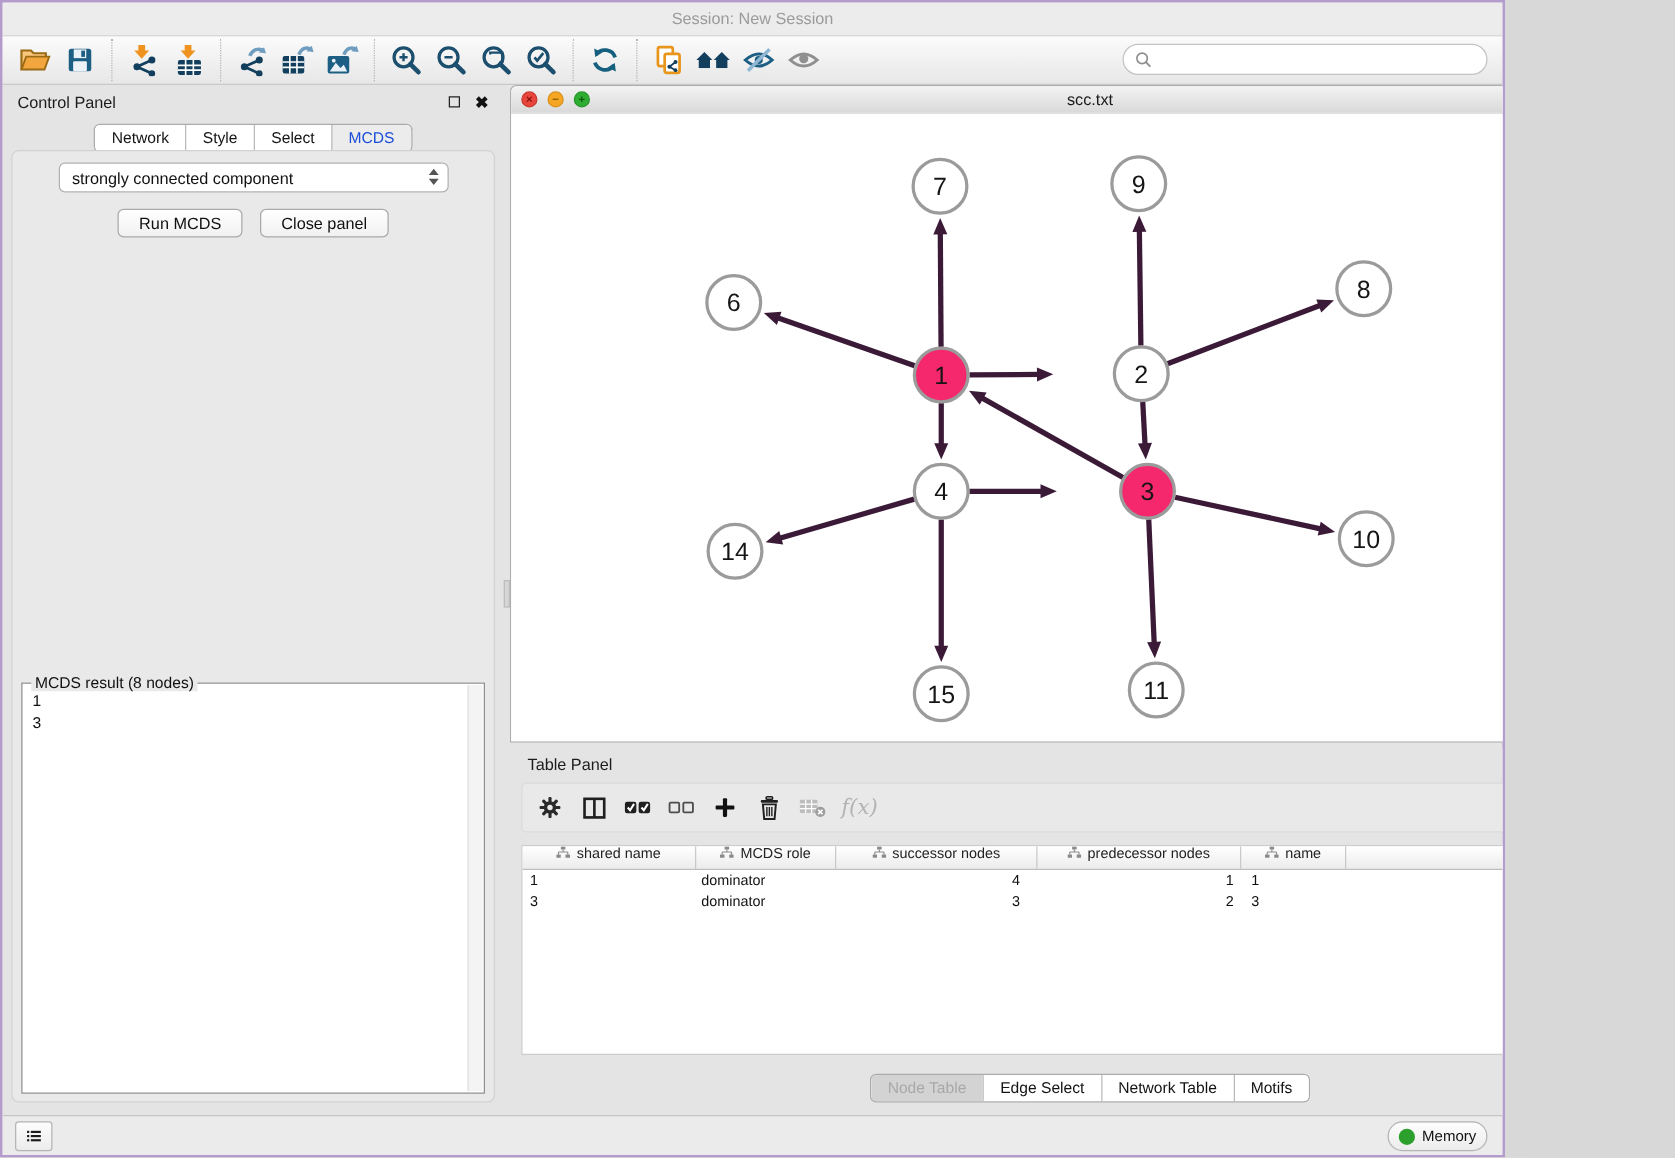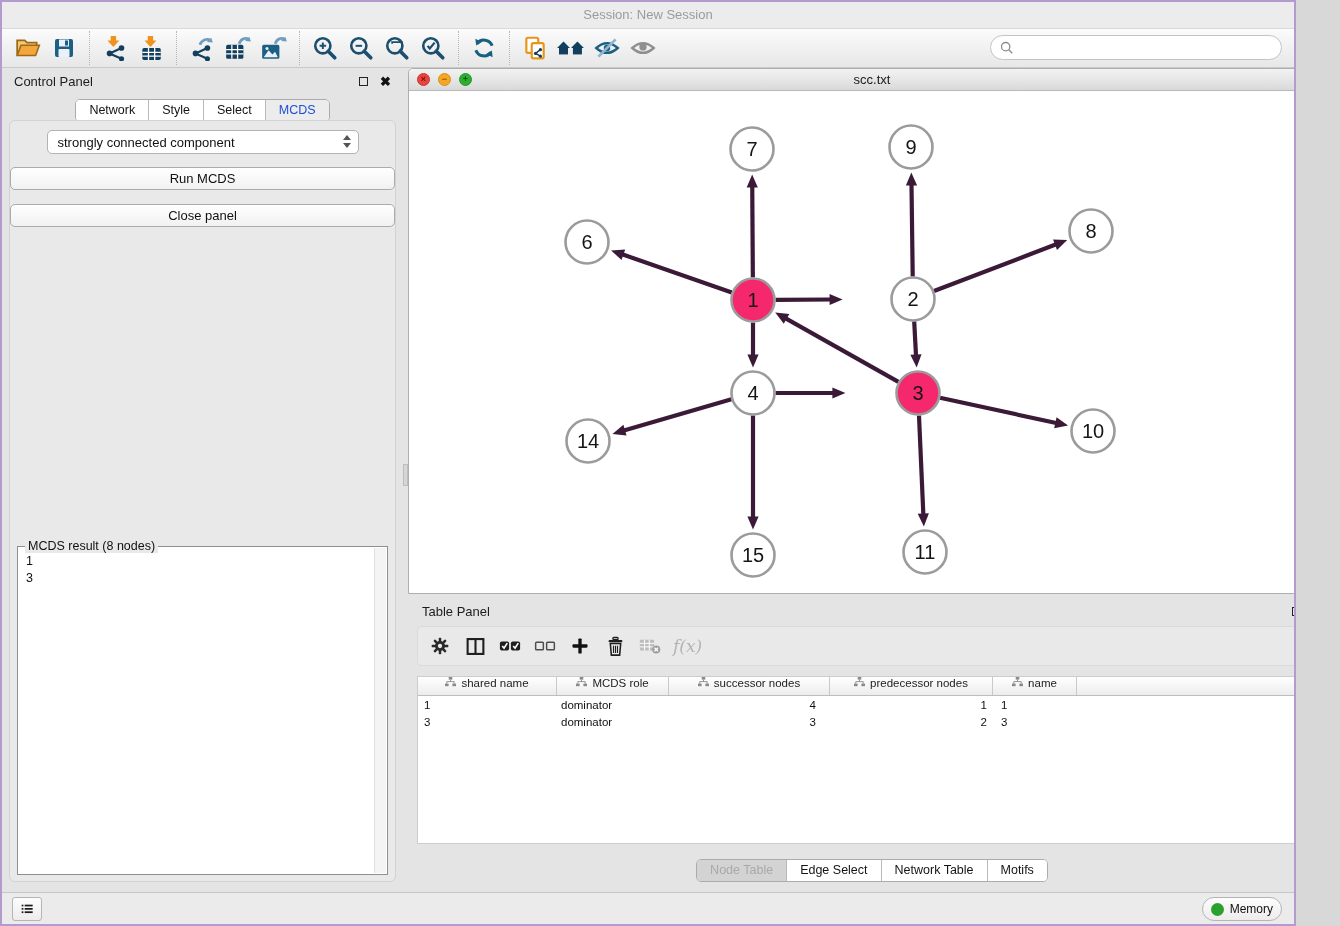--- a/index.html
+++ b/index.html
@@ -1,18 +1,18 @@
 <!DOCTYPE html>
 <html><head>
 <meta charset="utf-8">
 <style>
   * { margin:0; padding:0; box-sizing:border-box; }
   html,body { background:#d8d8d8; }
   #app {
-    position:relative; width:1296px; height:926px;
+    position:relative; width:1204px; height:926px;
     font-family:"Liberation Sans", sans-serif;
     background:#e4e4e4; border:2px solid #b49bce; overflow:hidden;
   }
   
   .titlebar { position:absolute; left:0; top:0; right:0; height:26px; background:#ececec;
     text-align:center; line-height:26px; font-size:13px; color:#9b9b9b; }
   .toolbar { position:absolute; left:0; top:26px; right:0; height:40px;
     background:linear-gradient(#fbfbfb,#e7e7e7); border-top:1px solid #d9d9d9; border-bottom:1px solid #c9c9c9;
     display:flex; align-items:center; padding:0 8px; }
   .tb-btn { width:36px; height:34px; display:flex; align-items:center; justify-content:center; cursor:default; }
@@ -37,21 +37,21 @@
   .cp-body { position:absolute; left:7px; right:7px; top:52px; bottom:10px; background:#e9e9e9;
     border:1px solid #d2d2d2; border-radius:6px; }
   .opt-label { text-align:center; font-size:13px; color:#161616; margin-top:20px; }
   .dropdown { position:relative; margin:9px auto 0; width:312px; height:24px; background:#fff;
     border:1px solid #b3b3b3; border-radius:5px; display:flex; align-items:center; padding:0 26px 0 10px;
     font-size:13px; color:#111; }
   .dd-stepper { position:absolute; right:7px; top:4px; display:flex; flex-direction:column; gap:3px; }
   .dd-stepper i { width:0; height:0; border-left:4px solid transparent; border-right:4px solid transparent; }
   .dd-up { border-bottom:5px solid #555; }
   .dd-down { border-top:5px solid #555; }
-  .btn-row { display:flex; justify-content:center; gap:14px; margin-top:13px;flex-direction:column; }
+  .btn-row { display:flex; justify-content:center; gap:14px; margin-top:13px; }
   .mac-btn { background:linear-gradient(#ffffff,#f1f1f1); border:1px solid #ababab; border-radius:5px;
     font-family:inherit; font-size:13px; color:#111; padding:3px 16px; cursor:default; }
   .result-box { position:absolute; left:7px; right:7px; top:425px; bottom:6px; border:1px solid #8f8f8f; background:#fff; }
   .result-legend { position:absolute; left:7px; top:-8px; background:#e9e9e9; font-size:12.5px; color:#111; padding:0 3px; }
   .result-lines { position:absolute; left:0; top:3px; bottom:0; right:14px; padding:3px 8px; font-size:12.5px; color:#111; line-height:17px; overflow:hidden; }
   .result-scroll { position:absolute; right:1px; top:1px; bottom:1px; width:12px; background:#f4f4f4; border-left:1px solid #e0e0e0; }
   .v-splitter { position:absolute; left:401px; top:66px; width:5px; bottom:32px; }
   .v-splitter .grip { position:absolute; left:0; top:396px; width:5px; height:22px; background:#d6d6d6; border:1px solid #bdbdbd; }
   
   #net-window { position:absolute; left:406px; top:66px; width:928px; height:526px;

